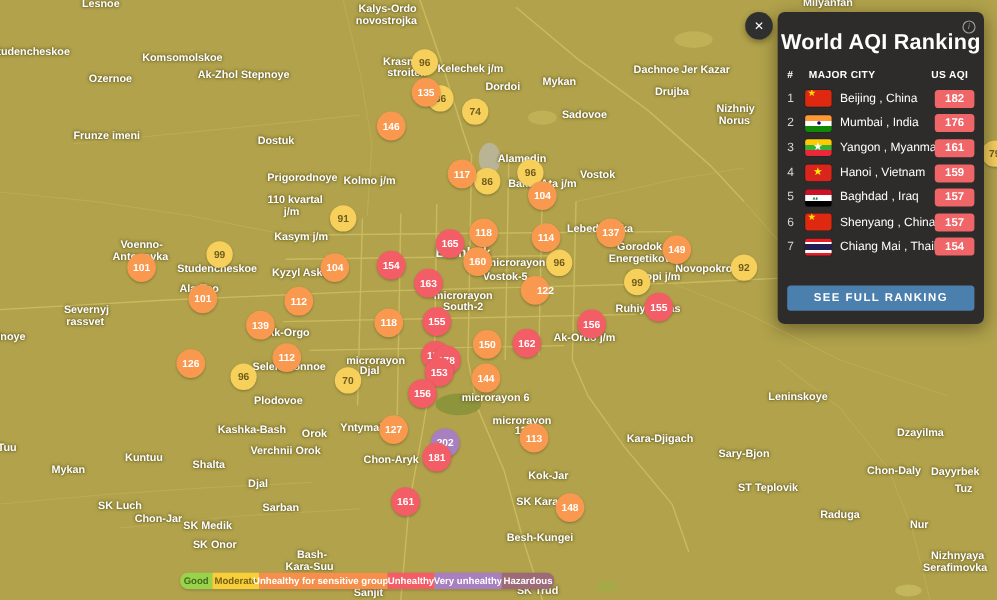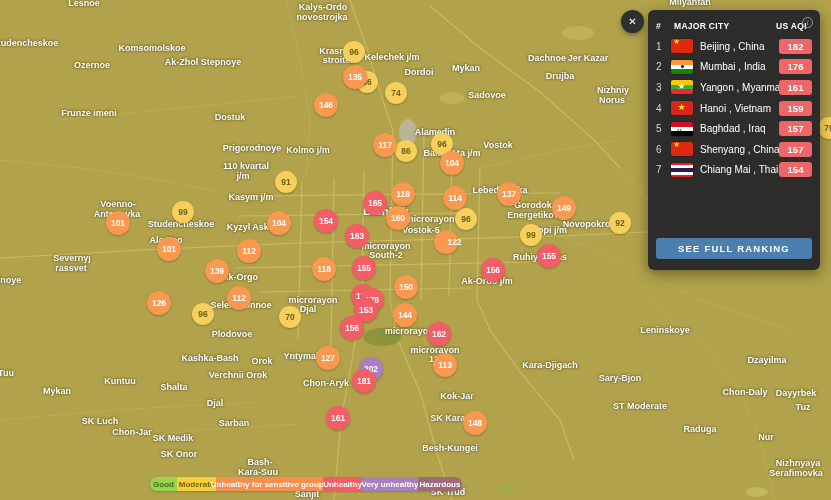--- a/index.html
+++ b/index.html
@@ -108,20 +108,21 @@
       <div class="lseg" style="width: 107px; background: rgb(246, 143, 75); color: rgb(255, 255, 255);">Unhealthy for sensitive groups</div>
       <div class="lseg" style="width: 39px; background: rgb(242, 93, 102); color: rgb(255, 255, 255);">Unhealthy</div>
       <div class="lseg" style="width: 56px; background: rgb(168, 127, 192); color: rgb(255, 255, 255);">Very unhealthy</div>
       <div class="lseg" style="width: 44px; background: rgb(157, 106, 120); color: rgb(255, 255, 255);">Hazardous</div>
     </div>
 
   <div id="closeBtn">✕</div>
 
   <div id="panel">
     <div id="infoIcon">i</div>
+    <div id="pTitle">World AQI Ranking</div>
     <div id="pHead">
       <span class="h-rank">#</span>
       <span class="h-city">MAJOR CITY</span>
       <span class="h-aqi">US AQI</span>
     </div>
     <div id="rows">
         <div class="rrow">
           <span class="rk">1</span>
           <span class="flag flag-cn"></span>
           <span class="cty">Beijing , China</span>
@@ -234,21 +235,21 @@
     <span class="plbl" style="left: 238px; top: 375px;">Verchnii Orok</span>
     <span class="plbl" style="left: 620px; top: 378px;">Sary-Bjon</span>
     <span class="plbl" style="left: 120px; top: 381px;">Kuntuu</span>
     <span class="plbl" style="left: 174px; top: 387px;">Shalta</span>
     <span class="plbl" style="left: 326px; top: 383px;">Chon-Aryk</span>
     <span class="plbl" style="left: 57px; top: 391px;">Mykan</span>
     <span class="plbl" style="left: 745px; top: 392px;">Chon-Daly</span>
     <span class="plbl" style="left: 796px; top: 393px;">Dayyrbek</span>
     <span class="plbl" style="left: 457px; top: 396px;">Kok-Jar</span>
     <span class="plbl" style="left: 215px; top: 403px;">Djal</span>
-    <span class="plbl" style="left: 640px; top: 406px;">ST Moderate</span>
+    <span class="plbl" style="left: 640px; top: 406px;">ST Teplovik</span>
     <span class="plbl" style="left: 803px; top: 407px;">Tuz</span>
     <span class="plbl" style="left: 452px; top: 418px;">SK Kara-T</span>
     <span class="plbl" style="left: 100px; top: 421px;">SK Luch</span>
     <span class="plbl" style="left: 234px; top: 423px;">Sarban</span>
     <span class="plbl" style="left: 700px; top: 429px;">Raduga</span>
     <span class="plbl" style="left: 132px; top: 432px;">Chon-Jar</span>
     <span class="plbl" style="left: 766px; top: 437px;">Nur</span>
     <span class="plbl" style="left: 173px; top: 438px;">SK Medik</span>
     <span class="plbl" style="left: 450px; top: 448px;">Besh-Kungei</span>
     <span class="plbl" style="left: 179px; top: 454px;">SK Onor</span>
@@ -292,21 +293,21 @@
     <span class="mk mk-orange" style="left: 406px; top: 287px;">150</span>
     <span class="mk mk-orange" style="left: 405px; top: 315px;">144</span>
     <span class="mk mk-orange" style="left: 328px; top: 358px;">127</span>
     <span class="mk mk-orange" style="left: 445px; top: 365px;">113</span>
     <span class="mk mk-orange" style="left: 475px; top: 423px;">148</span>
     <span class="mk mk-purple" style="left: 371px; top: 369px;">202</span>
     <span class="mk mk-red" style="left: 375px; top: 203px;">165</span>
     <span class="mk mk-red" style="left: 326px; top: 221px;">154</span>
     <span class="mk mk-red" style="left: 357px; top: 236px;">163</span>
     <span class="mk mk-red" style="left: 364px; top: 268px;">155</span>
-    <span class="mk mk-red" style="left: 439px; top: 286px; margin-top: 48px;">162</span>
+    <span class="mk mk-red" style="left: 439px; top: 286px;">162</span>
     <span class="mk mk-red" style="left: 549px; top: 256px;">155</span>
     <span class="mk mk-red" style="left: 493px; top: 270px;">156</span>
     <span class="mk mk-red" style="left: 363px; top: 296px;">157</span>
     <span class="mk mk-red" style="left: 372px; top: 300px;">178</span>
     <span class="mk mk-red" style="left: 366px; top: 310px;">153</span>
     <span class="mk mk-red" style="left: 352px; top: 328px;">156</span>
     <span class="mk mk-red" style="left: 364px; top: 381px;">181</span>
     <span class="mk mk-red" style="left: 338px; top: 418px;">161</span>
   </div>
 

